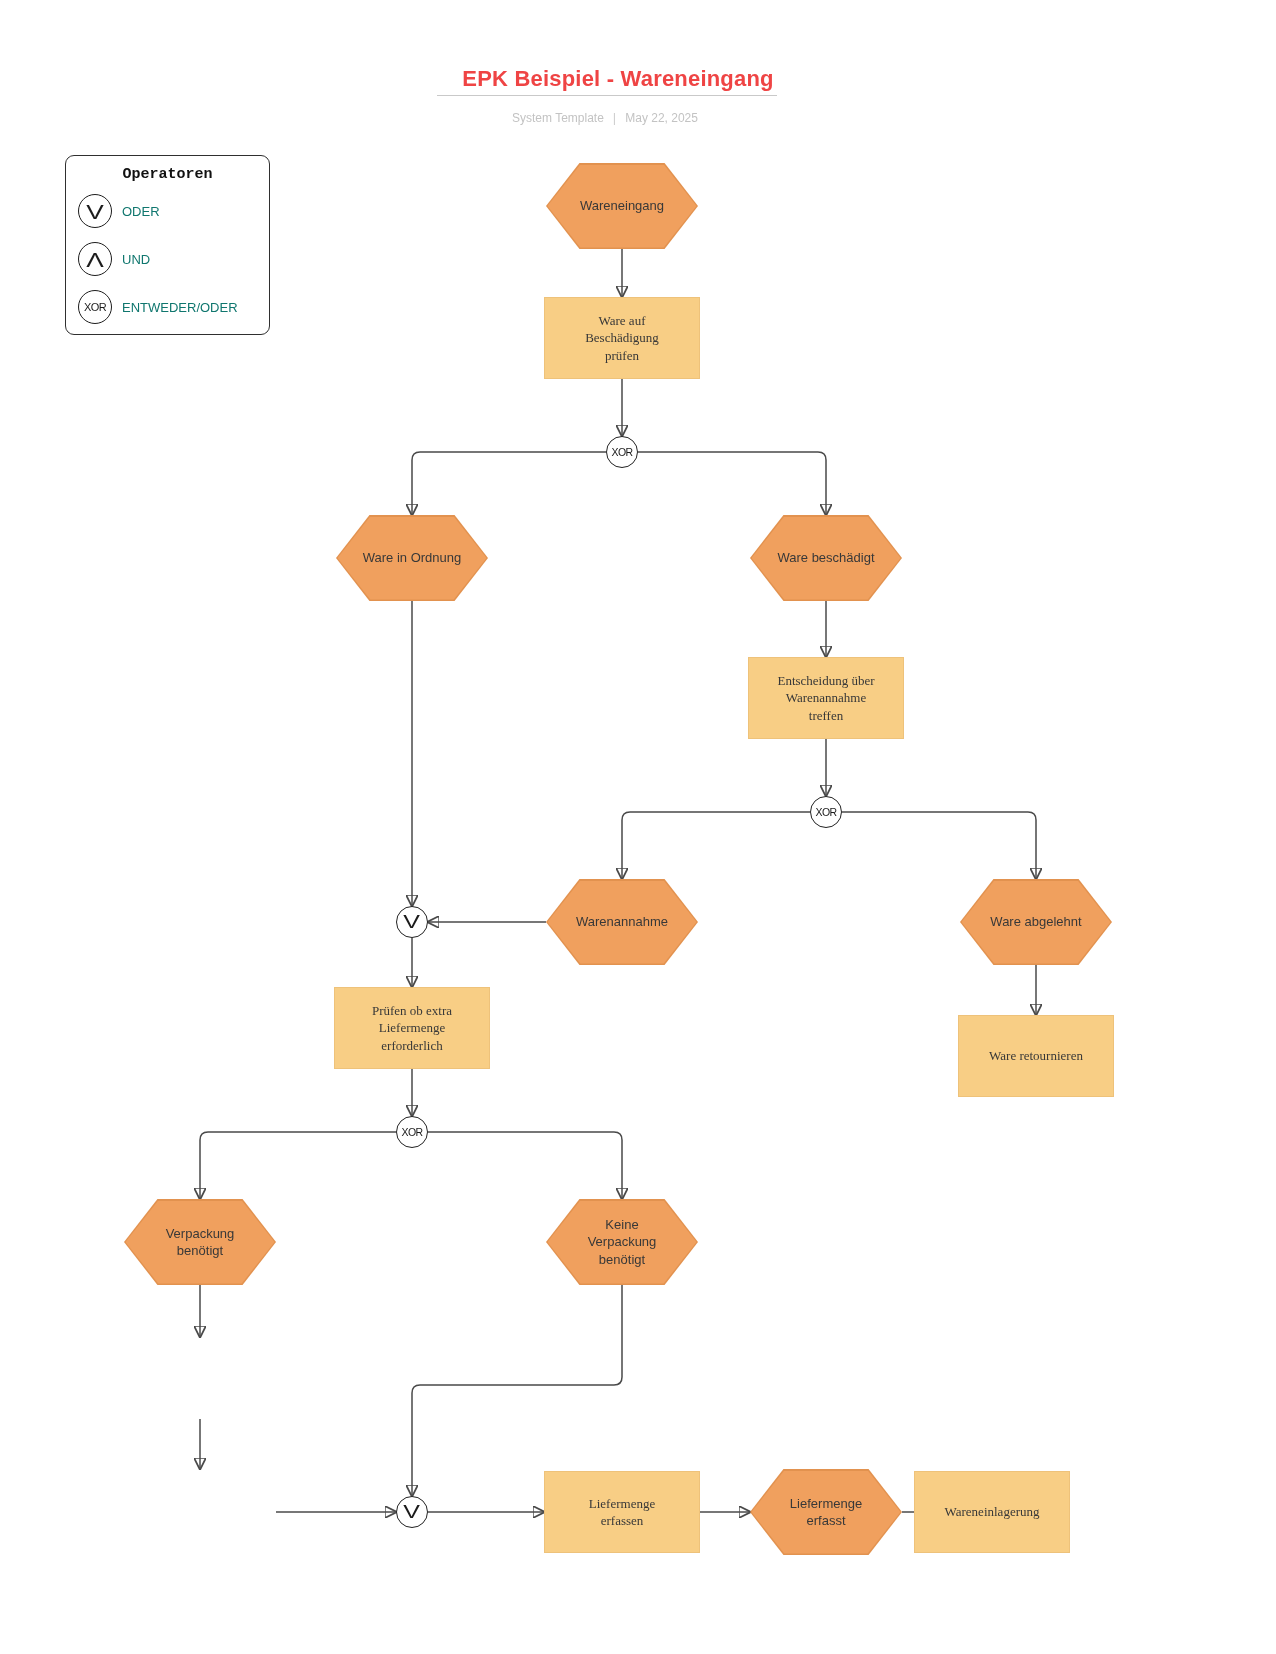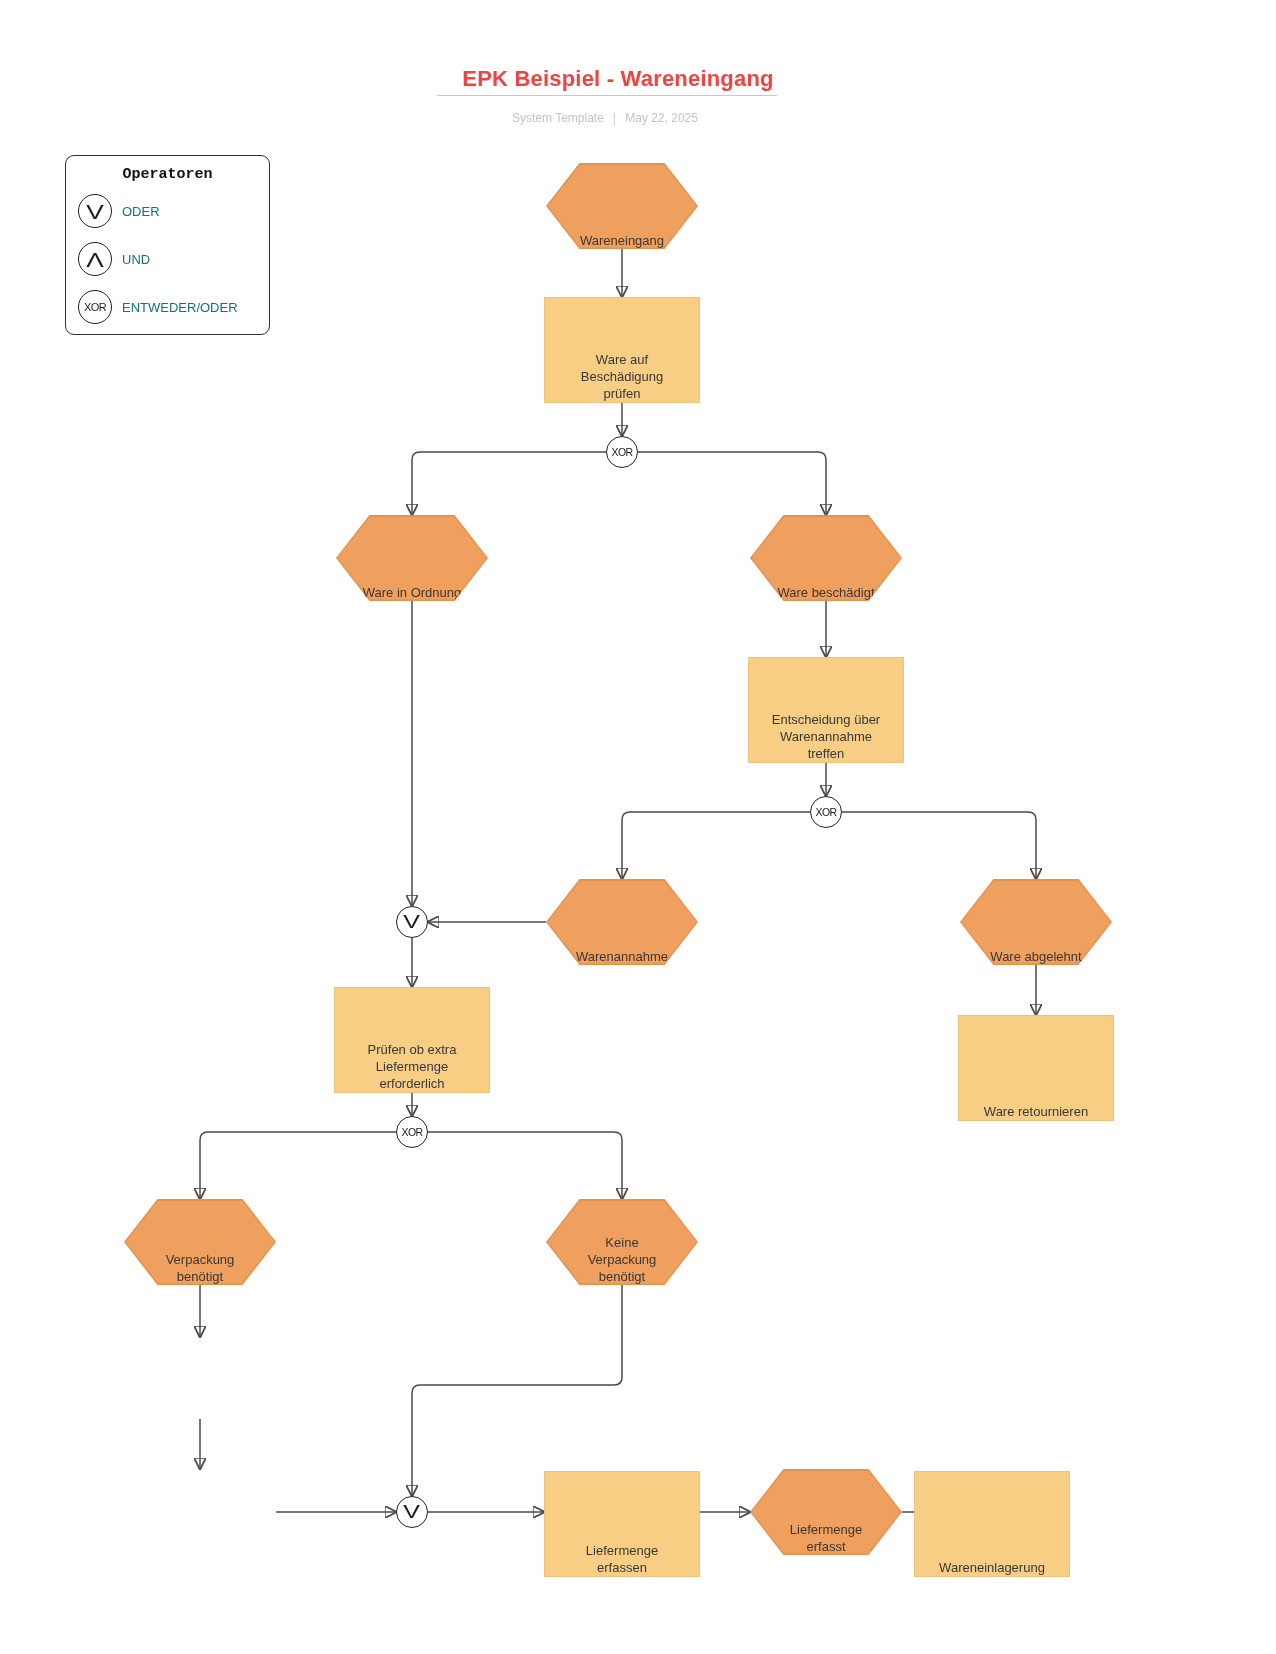--- a/index.html
+++ b/index.html
@@ -31,38 +31,39 @@
     display:flex;align-items:center;justify-content:center;flex:0 0 auto;box-sizing:border-box;
     color:#1d1d1d;
   }
   .op-circle .vee{font-size:21px;font-weight:400;transform:scaleX(1.25) scaleY(.95);line-height:1;}
   .op-circle .xor-txt{font-size:11px;letter-spacing:-.6px;line-height:1;}
   .legend-row .op-label{font-size:13px;color:#0f766e;}
   
   svg.edges{position:absolute;left:0;top:0;}
   svg.edges path{fill:none;stroke:#4a4a4a;stroke-width:1.5;}
   
-  .node{position:absolute;display:flex;align-items:flex-end;justify-content:center;text-align:center;}
+  .node{position:absolute;display:flex;align-items:center;justify-content:center;text-align:center;}
   .lbl{
     position:relative;z-index:2;font-size:13px;line-height:1.32;color:#383838;
     white-space:pre-line;padding:0 14px;
   }
   .hex{
     width:152px;height:86px;
     clip-path:polygon(0 50%,22% 0,78% 0,100% 50%,78% 100%,22% 100%);
     background:var(--event-border,#e2924f);
   }
   .hex::before{
     content:"";position:absolute;inset:1.5px;clip-path:inherit;
     background:var(--event-fill,#f0a05e);z-index:1;
   }
   .rect{
-    width:156px;height:106px;box-sizing:border-box;
+    width:156px;height:82px;box-sizing:border-box;
     background:var(--function-fill,#f8ce85);
     border:1px solid var(--function-border,#eec27a);
+    font-family:Liberation Serif, serif;
   }
   .connector{
     position:absolute;width:32px;height:32px;border-radius:50%;
     border:1.7px solid #222;background:#fff;box-sizing:border-box;
     display:flex;align-items:center;justify-content:center;z-index:3;color:#1a1a1a;
   }
   .connector .xor-txt{font-size:10.5px;letter-spacing:-.6px;line-height:1;}
   .connector .vee{font-size:20px;transform:scaleX(1.25) scaleY(.95);line-height:1;margin-top:-2px;}
 </style>
 </head>

